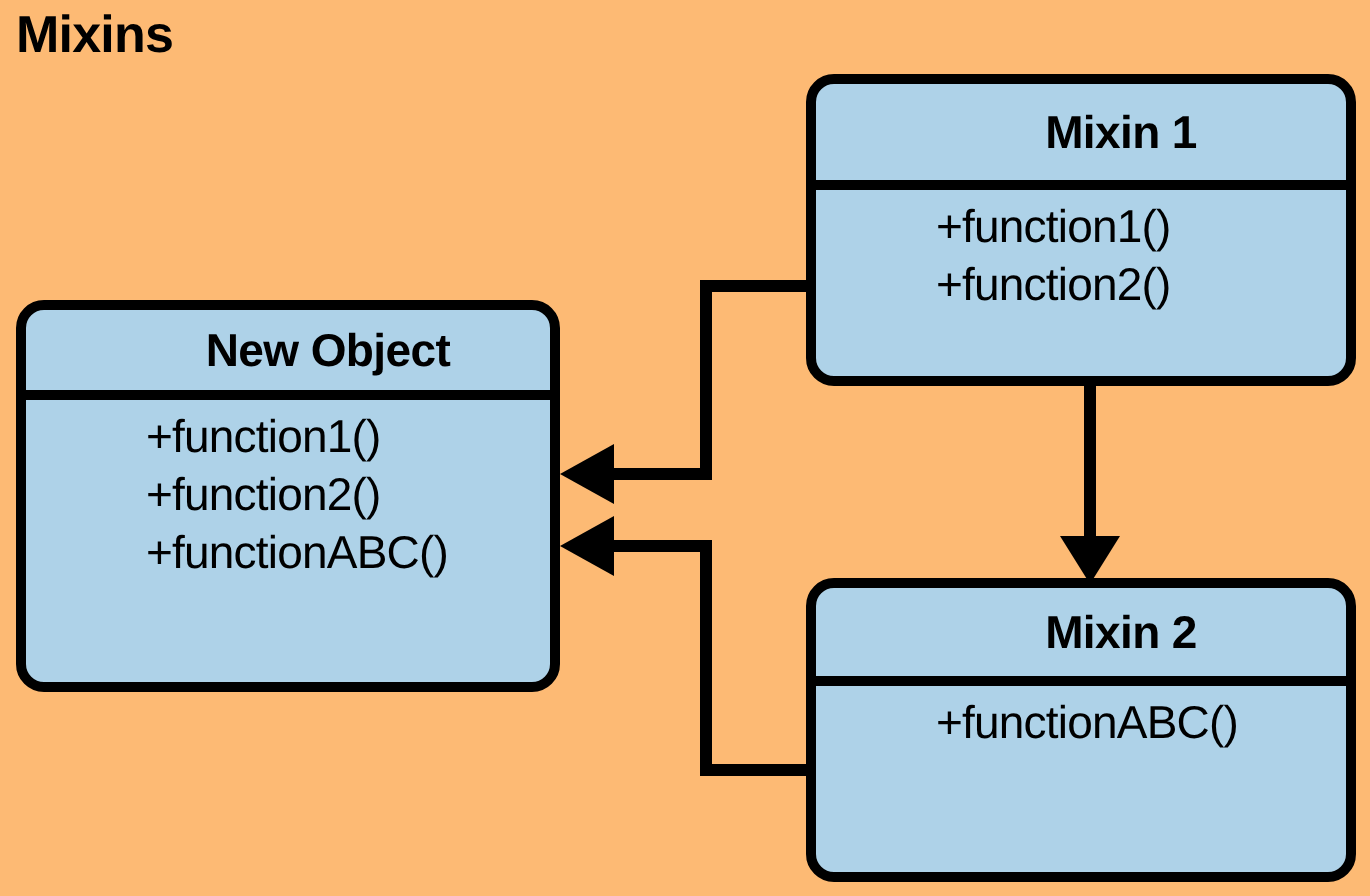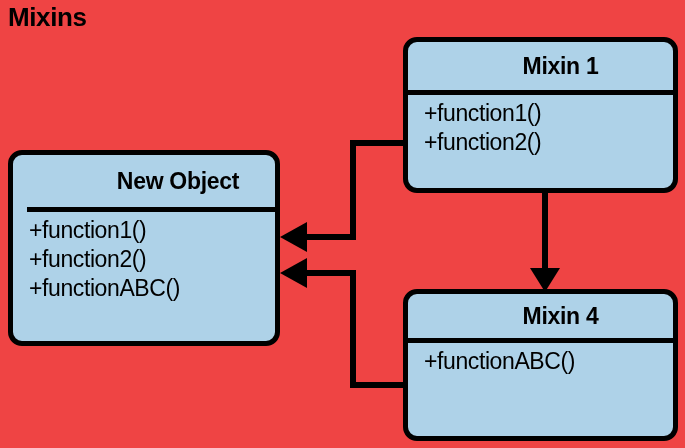--- a/index.html
+++ b/index.html
@@ -9,21 +9,21 @@
     background: #ffffff;
   }
   body {
     font-family: "Liberation Sans", sans-serif;
     -webkit-font-smoothing: antialiased;
   }
   #canvas {
     position: relative;
     width: 685px;
     height: 448px;
-    background: #ef4444;
+    background: #fdba74;
     overflow: hidden;
   }
 
   
   #diagram-title {
     position: absolute;
     left: 8px;
     top: 2px;
     font-size: 26px;
     font-weight: bold;
@@ -53,34 +53,35 @@
     border-bottom: 5px solid #000000;
     display: flex;
     align-items: center;
     justify-content: center;
     white-space: nowrap;
     padding-left: 40px;
   }
   .uml-methods {
     box-sizing: border-box;
     padding: 4px 0 0 16px;
+    margin-left: 44px;
   }
   .uml-method {
     font-size: 23px;
     line-height: 29px;
     letter-spacing: -0.4px;
     white-space: nowrap;
     color: #000000;
   }
 
   
   #box-new-object {
     left: 8px;  top: 150px;  width: 272px; height: 196px;
   }
-  #box-new-object .uml-header { height: 57px; margin-left: 14px; }
+  #box-new-object .uml-header { height: 45px; }
 
   #box-mixin-1 {
     left: 403px; top: 37px;  width: 275px; height: 156px;
   }
   #box-mixin-1 .uml-header { height: 53px; }
 
   #box-mixin-2 {
     left: 403px; top: 289px; width: 275px; height: 152px;
   }
   #box-mixin-2 .uml-header { height: 49px; }
@@ -120,21 +121,21 @@
 
   <div class="uml-box" id="box-mixin-1">
     <div class="uml-header">Mixin 1</div>
     <div class="uml-methods">
       <div class="uml-method">+function1()</div>
       <div class="uml-method">+function2()</div>
     </div>
   </div>
 
   <div class="uml-box" id="box-mixin-2">
-    <div class="uml-header">Mixin 4</div>
+    <div class="uml-header">Mixin 2</div>
     <div class="uml-methods">
       <div class="uml-method">+functionABC()</div>
     </div>
   </div>
 
   <svg id="connectors" viewBox="0 0 685 448" width="685" height="448">
 
     <g>
       <path class="conn-line" d="M 403 143 L 353 143 L 353 237 L 307 237"></path>
       <polygon class="conn-head" points="307,222 307,252 280,237"></polygon>

